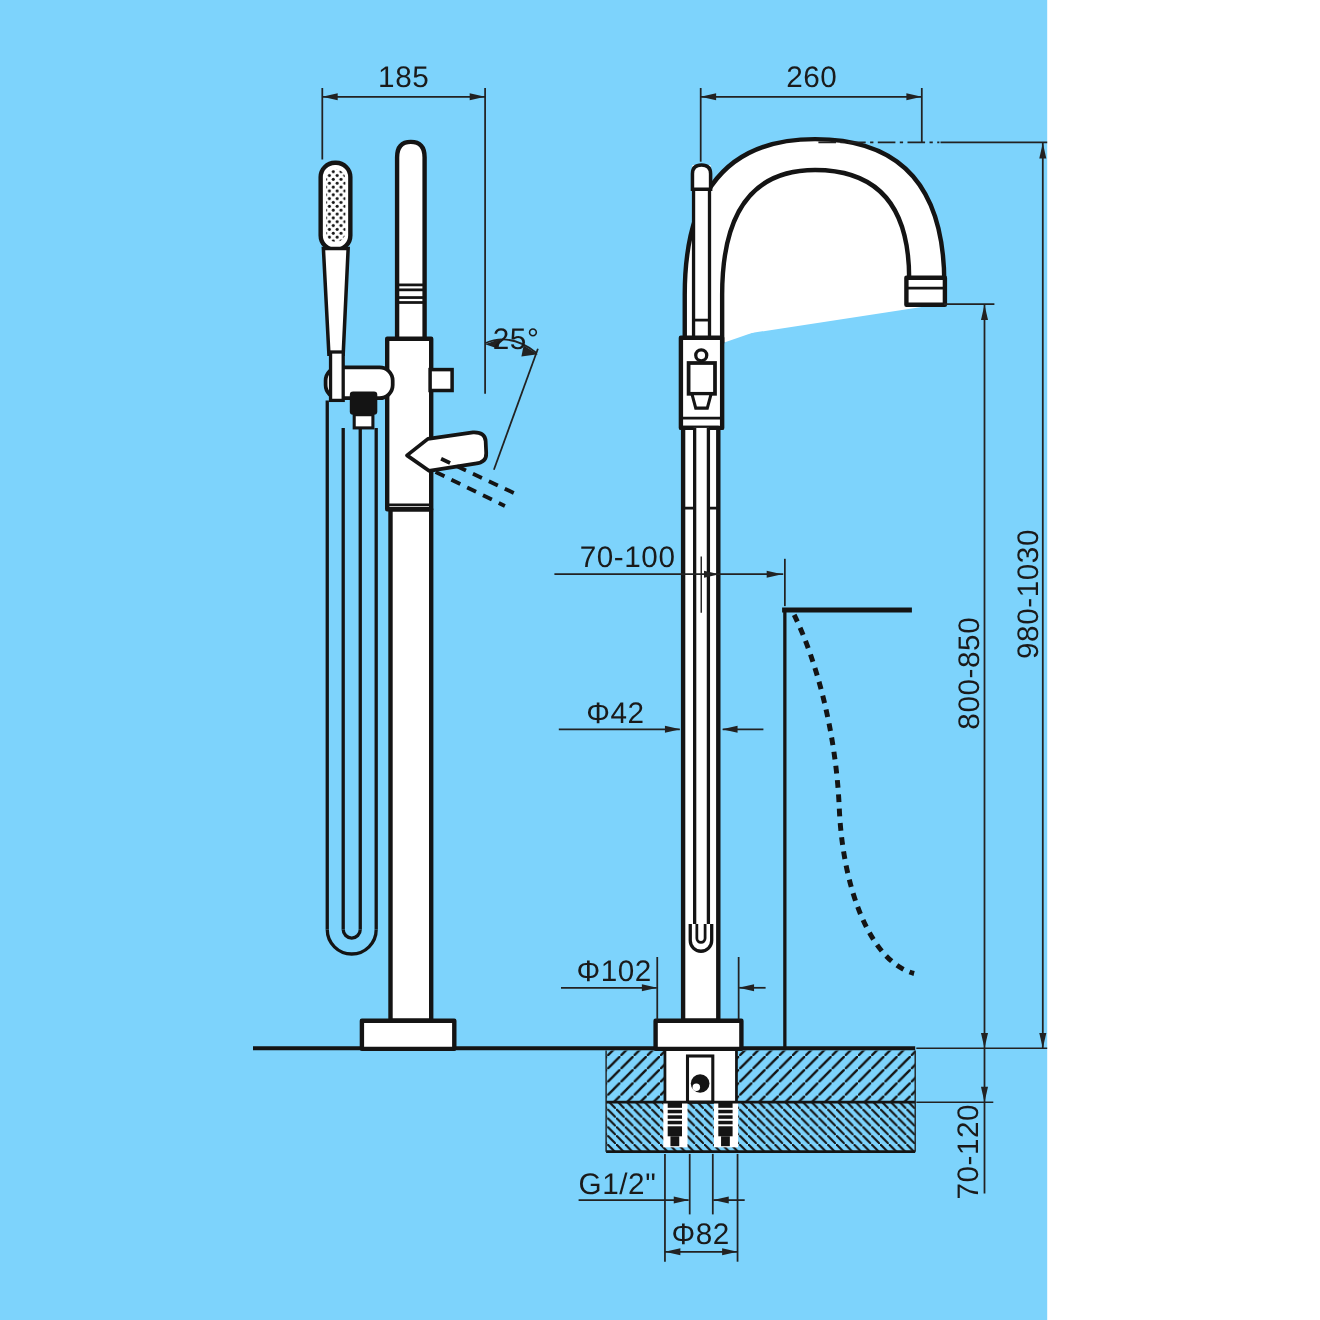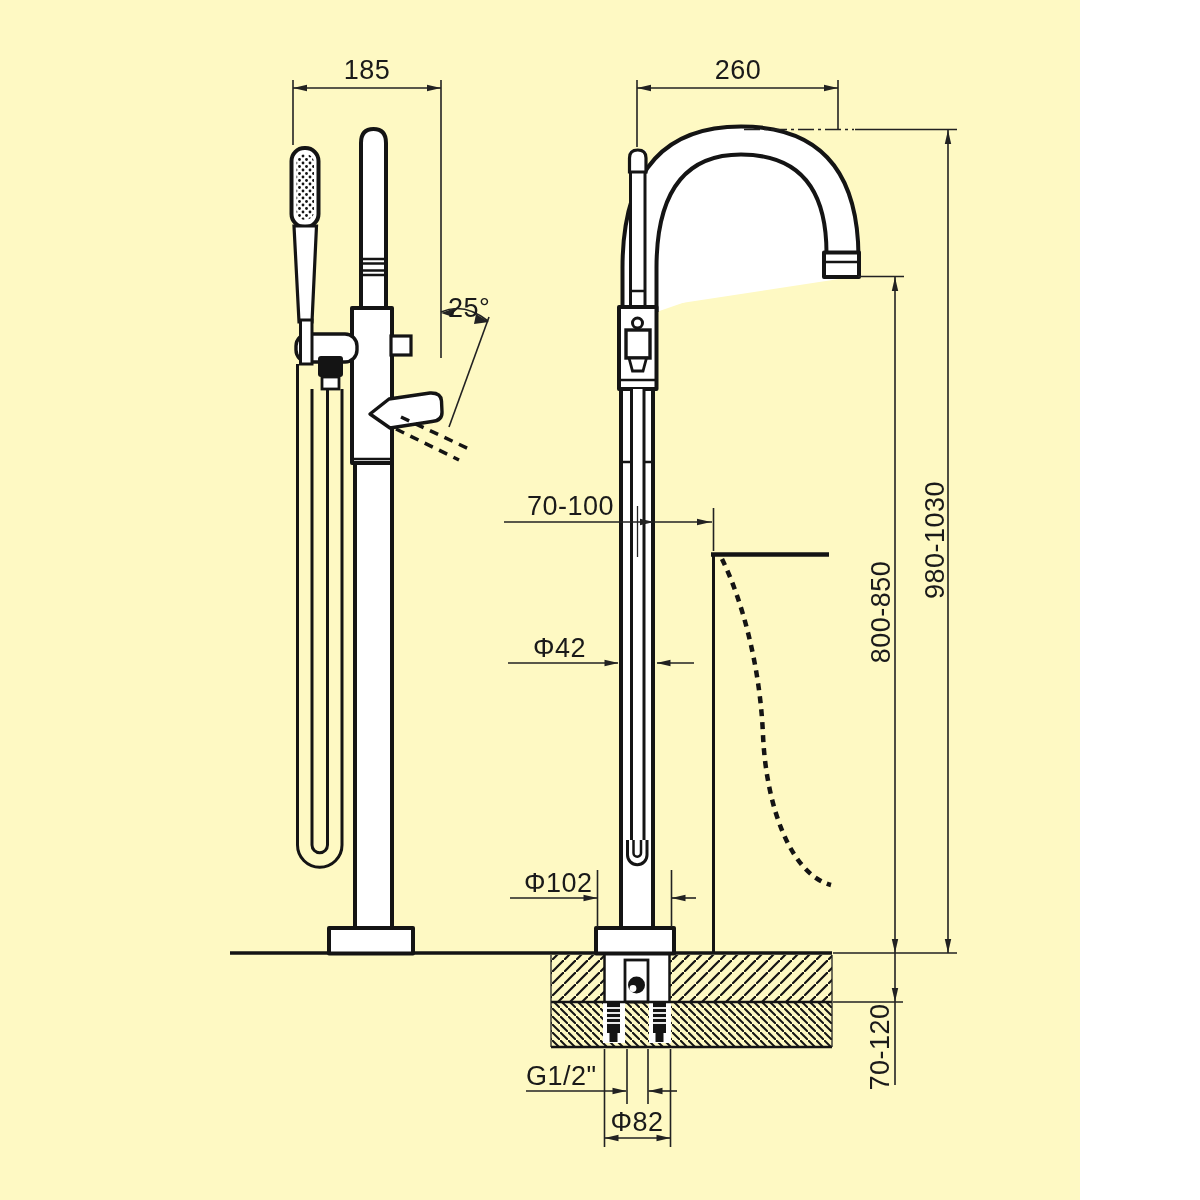--- a/index.html
+++ b/index.html
@@ -1,16 +1,16 @@
 <!DOCTYPE html>
 <html><head>
 <meta charset="utf-8">
 <style>
   html,body{margin:0;padding:0;background:#ffffff;}
-  .canvas{position:relative;width:1080px;height:1200px;background:#fef9c3;overflow:hidden;}
+  .canvas{position:relative;width:952px;height:1200px;background:#7dd3fc;overflow:hidden;}
   svg{position:absolute;left:0;top:0;}
   text{font-family:"Liberation Sans", sans-serif;fill:#1a1a1a;font-size:27px;letter-spacing:.5px;}
   .outline{stroke:#141414;stroke-width:4;fill:#fff;stroke-linejoin:round;}
   .outline-thin{stroke:#141414;stroke-width:2.5;fill:none;}
   .wall{stroke:#141414;stroke-width:3;fill:none;}
   .dim{stroke:#222;stroke-width:1.6;fill:none;}
   .dimthin{stroke:#222;stroke-width:1.3;fill:none;}
   .arrow{fill:#222;stroke:none;}
   .dashedpart{stroke:#141414;stroke-width:3.5;fill:none;stroke-dasharray:9 7;}
   .tub-dash{stroke:#141414;stroke-width:4.5;fill:none;stroke-dasharray:7 6;}

